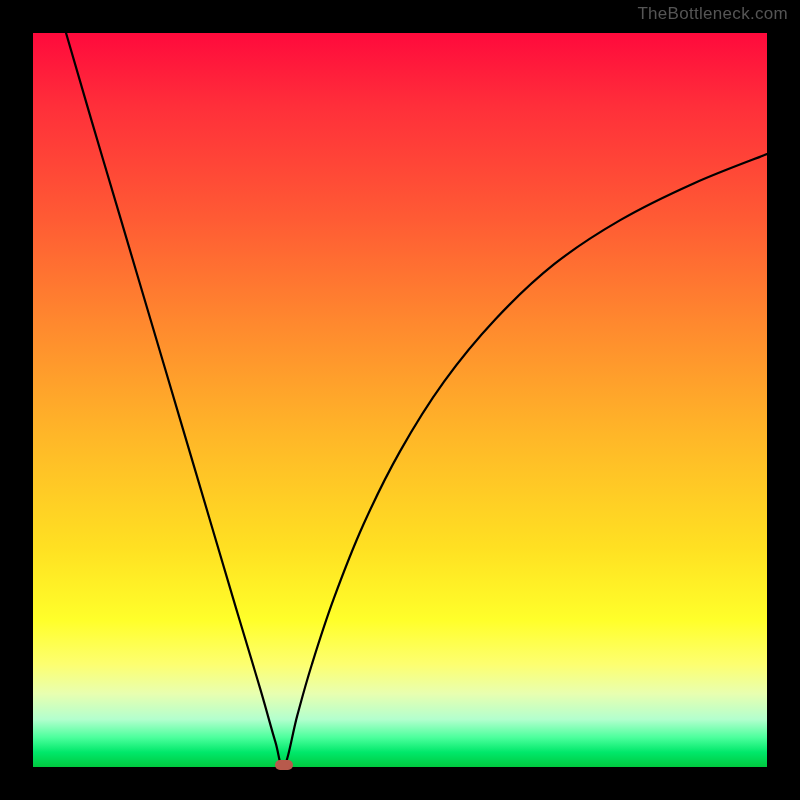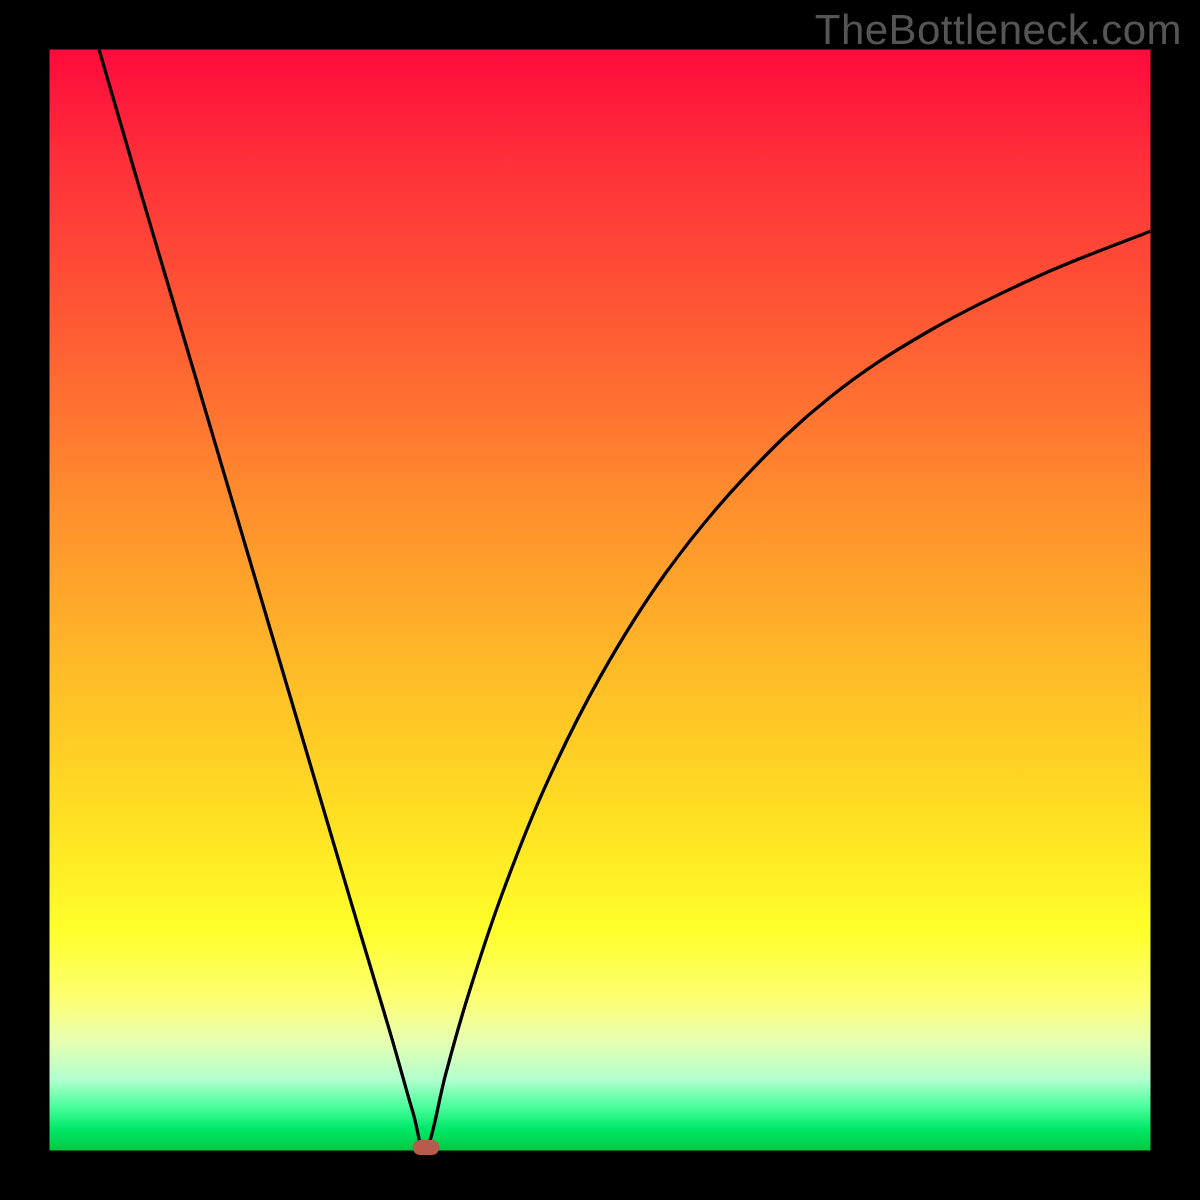--- a/index.html
+++ b/index.html
@@ -40,21 +40,21 @@
       #4bff9c 96%,
       #00e86a 98%,
       #00c93f 100%
     );
   }
   .watermark {
     position: absolute;
     top: 4px;
     right: 12px;
     color: #555;
-    font-size: 28px;
+    font-size: 17px;
     letter-spacing: 0.3px;
     font-weight: 500;
   }
   svg.curve {
     position: absolute;
     left: 0;
     top: 0;
     width: 734px;
     height: 734px;
     display: block;

